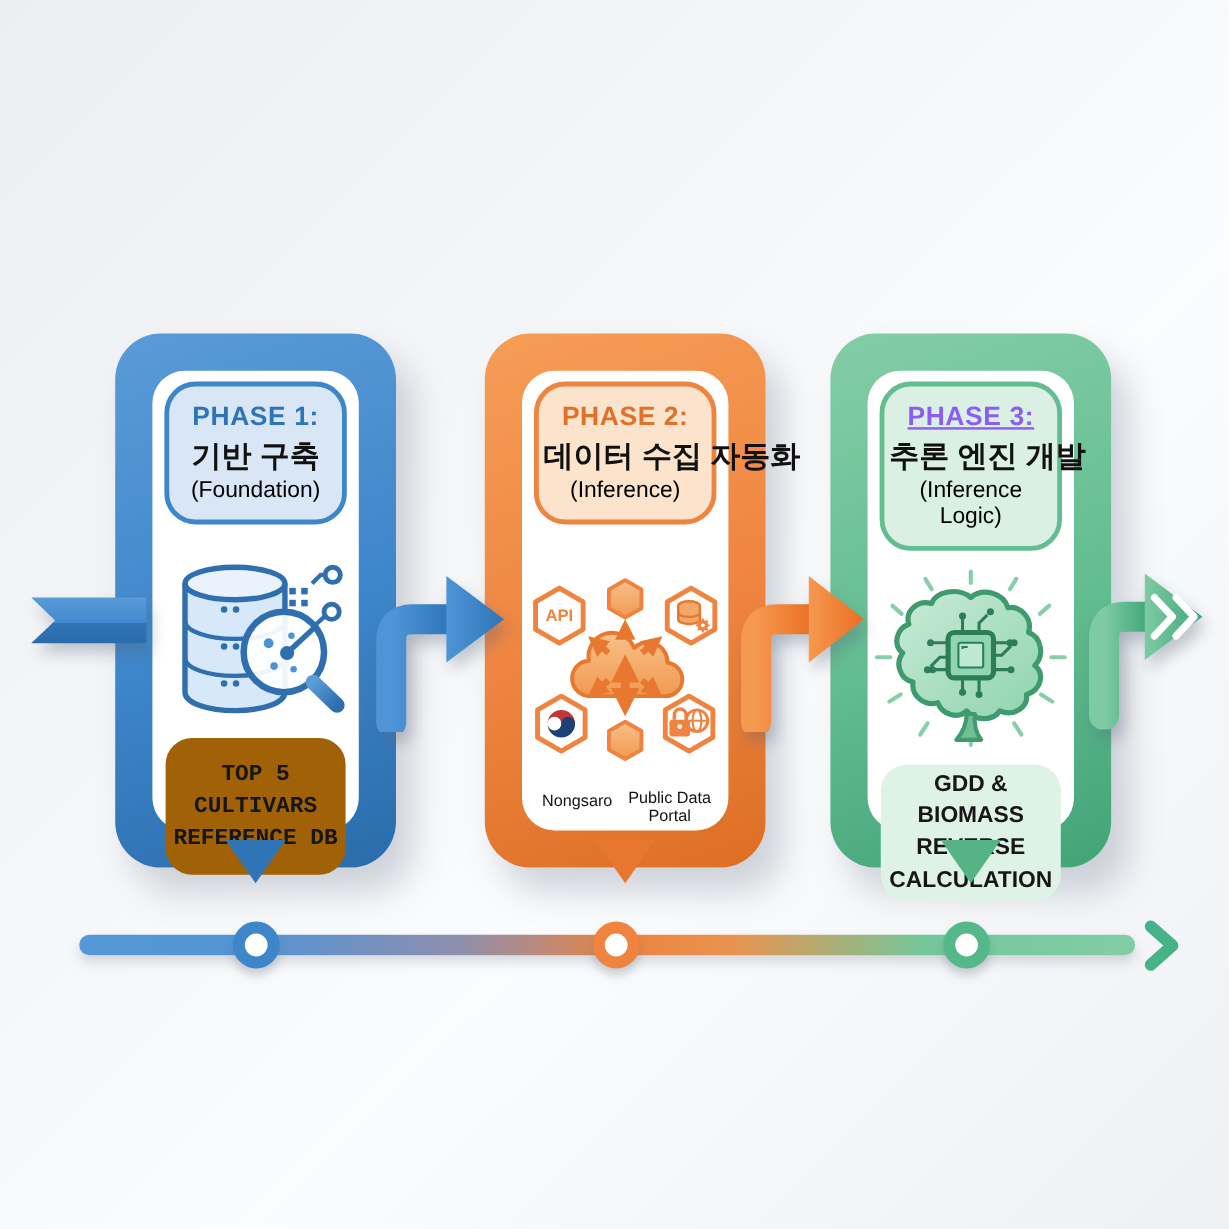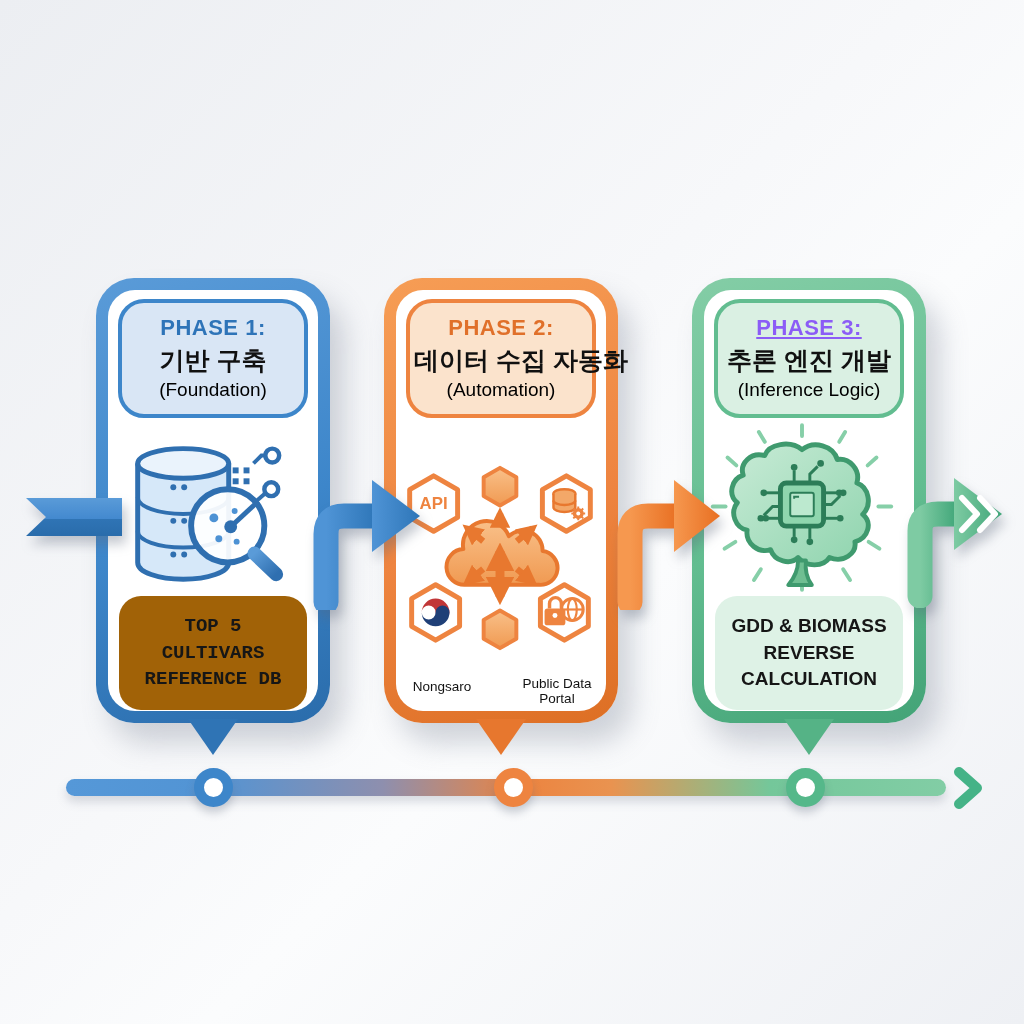--- a/index.html
+++ b/index.html
@@ -7,21 +7,21 @@
   body {
     font-family:"Liberation Sans", sans-serif;
     background:linear-gradient(135deg,#eceef2 0%,#f7f8fa 45%,#fbfcfd 60%,#eef0f4 100%);
     overflow:hidden; position:relative;
   }
   .stage { position:absolute; inset:0; }
 
   
   .card {
     position:absolute; top:278px; width:234px; height:445px;
-    border-radius:38px; padding:12px;
+    border-radius:38px; padding:31px;
     box-shadow:14px 20px 28px rgba(105,115,135,.30);
   }
   .card-inner {
     background:#fff; border-radius:27px; height:100%;
     display:flex; flex-direction:column; position:relative;
   }
   .card.blue   { background:linear-gradient(160deg,#5a9bd8 0%,#3d86ca 55%,#2a6cab 100%); }
   .card.orange { background:linear-gradient(160deg,#f69d55 0%,#ee8440 55%,#dd6f24 100%); }
   .card.green  { background:linear-gradient(160deg,#84cda6 0%,#62bd90 55%,#43a377 100%); }
 
@@ -141,26 +141,26 @@
           <path d="M148 131 L170 152" stroke="url(#blueHandle)" stroke-width="14" stroke-linecap="round"></path>
         </svg>
       </div>
       <div class="desc-box">TOP 5
 CULTIVARS
 REFERENCE DB</div>
       <div class="pointer"></div>
     </div>
   </div>
 
-  <div class="card orange" style="left:384px;">
+  <div class="card orange" style="left:404px;">
     <div class="card-inner">
       <div class="pill">
         <div class="phase-label">PHASE 2:</div>
         <div class="title-ko">데이터 수집 자동화</div>
-        <div class="title-en">(Automation)</div>
+        <div class="title-en">(Inference)</div>
       </div>
       <div class="icon-zone">
         <svg width="208" height="192" viewBox="0 0 210 190" style="margin-bottom:18px">
           <defs>
             <linearGradient id="ogr" x1="0" y1="0" x2="0" y2="1">
               <stop offset="0" stop-color="#f9c089"></stop>
                 <stop offset="1" stop-color="#f09a52"></stop>
             </linearGradient>
             <marker id="ah" viewBox="0 0 10 10" refX="7" refY="5" markerWidth="3.2" markerHeight="3.2" orient="auto">
               <polygon points="0,0 10,5 0,10" fill="#e8782f"></polygon>

